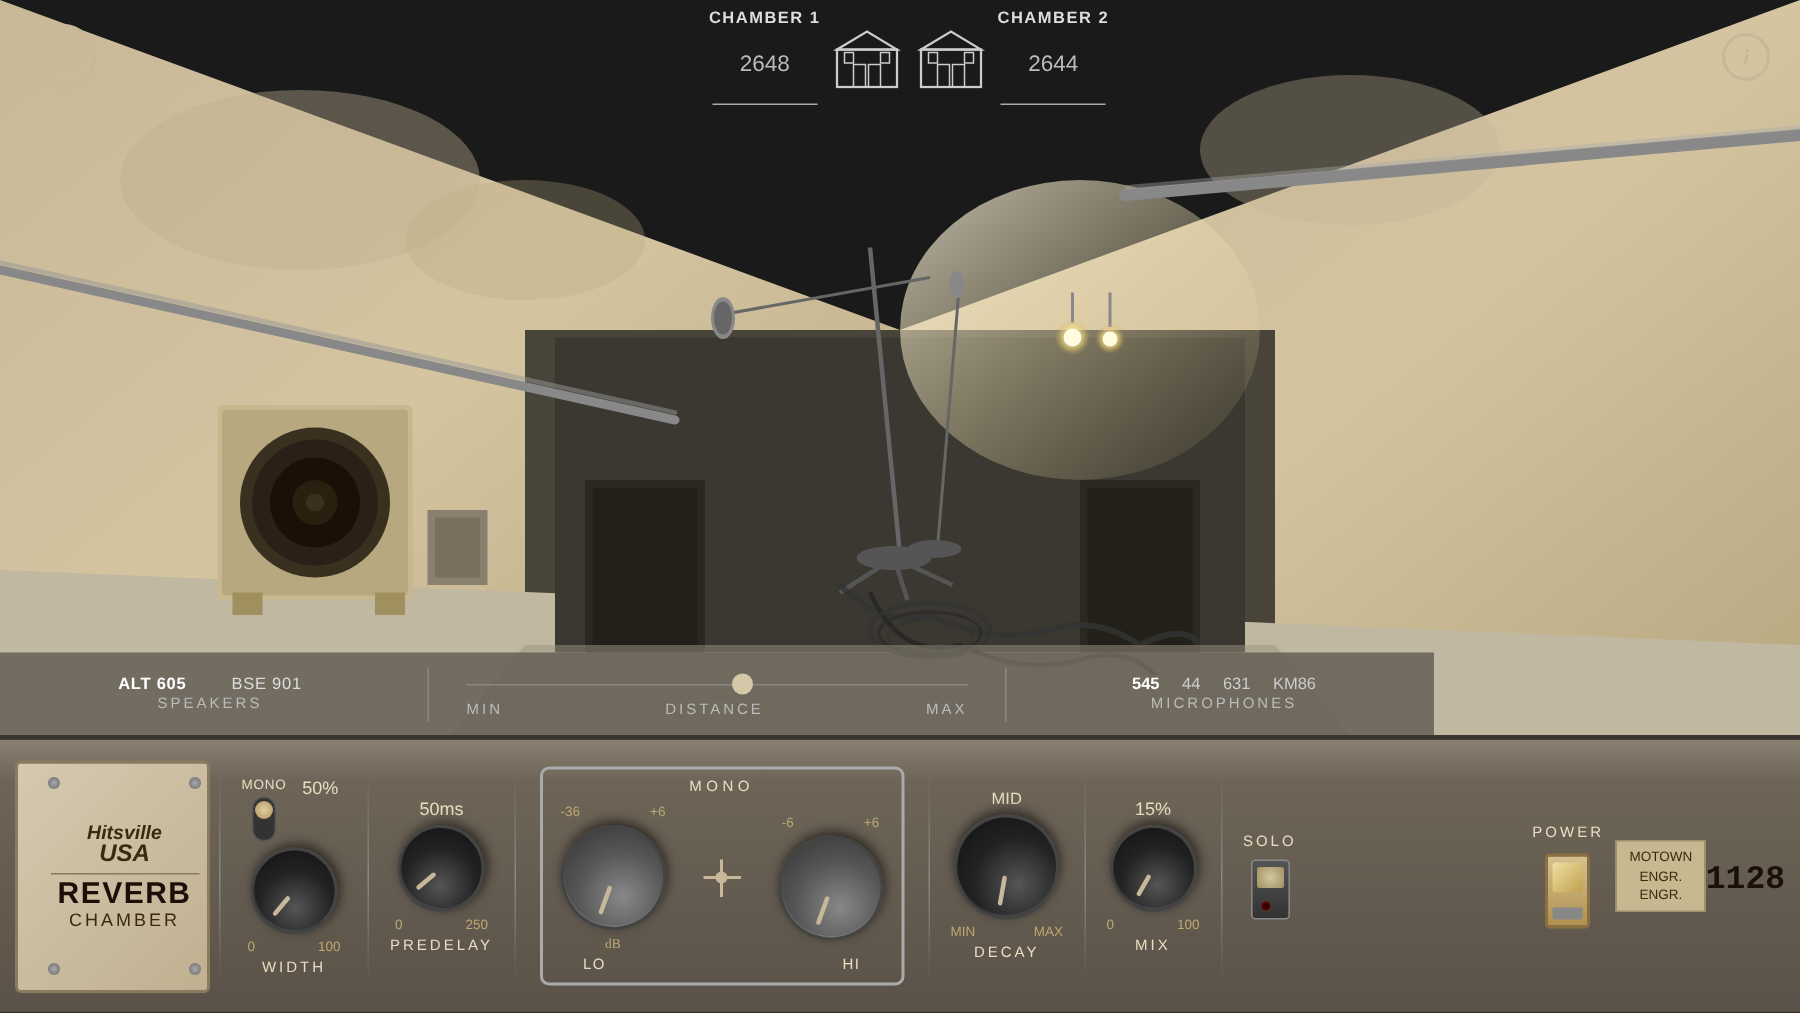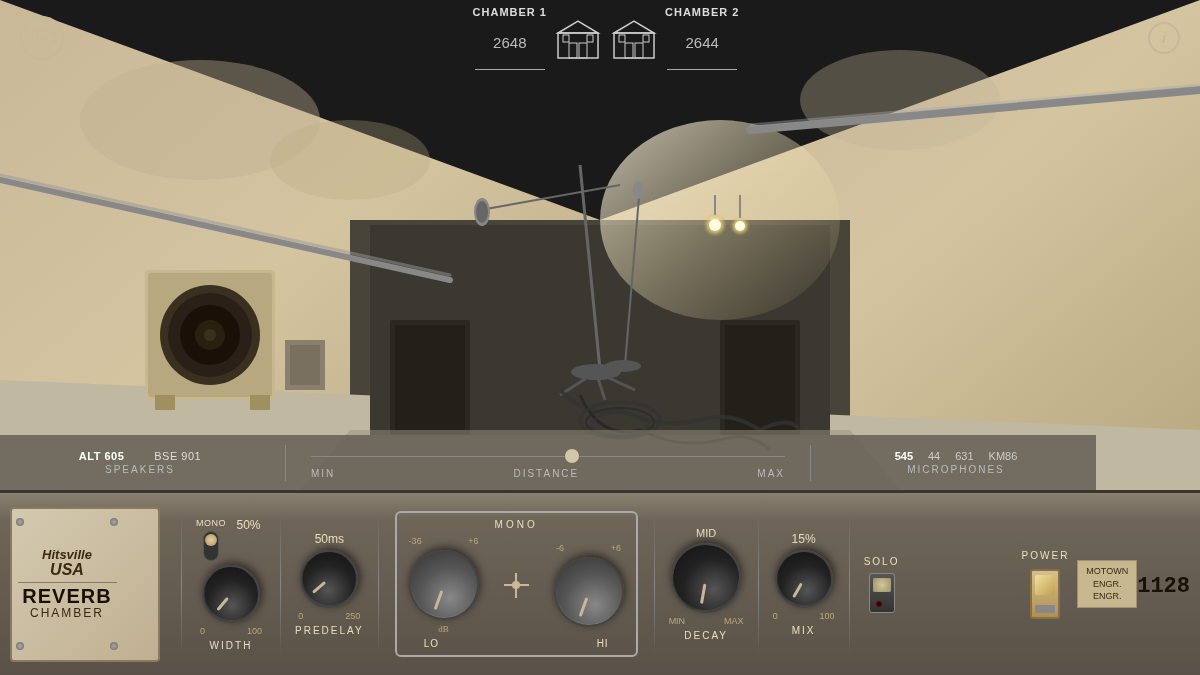--- a/index.html
+++ b/index.html
@@ -112,21 +112,21 @@
       cursor: pointer;
       font-style: italic;
       font-weight: bold;
     }
 
     
     #distance-strip {
       position: absolute;
       bottom: 185px;
       left: 0;
-      width: 1096px;
+      width: 956px;
       height: 55px;
       background: rgba(100, 95, 85, 0.85);
       display: flex;
       align-items: center;
       z-index: 10;
       text-align: right;
     }
 
     #speakers-section {
       width: 280px;
@@ -259,30 +259,29 @@
       background: linear-gradient(180deg, #8a8070 0%, #6e6558 15%, #5a5248 100%);
       display: flex;
       align-items: center;
       z-index: 10;
       border-top: 3px solid #3a3530;
       padding: 0 10px;
     }
 
     
     #brand-plate {
-      width: 150px;
+      width: 130px;
       height: 155px;
       background: linear-gradient(135deg, #d4c9b0, #c0b090);
       border: 2px solid #8a7a60;
       border-radius: 4px;
       display: flex;
       flex-direction: column;
-      align-items: flex-start;
+      align-items: flex-end;
       justify-content: center;
-      margin-right: 15px;
       flex-shrink: 0;
     }
 
     .brand-hitsville {
       font-size: 13px;
       color: #3a2a10;
       font-style: italic;
       font-weight: bold;
       line-height: 1;
     }

